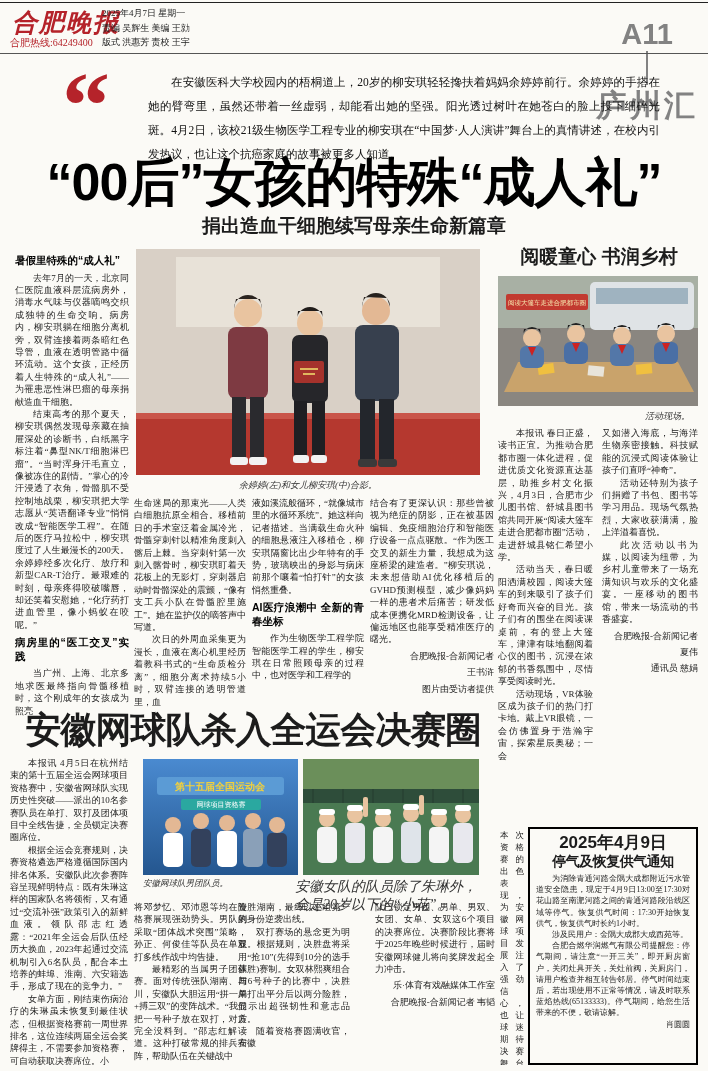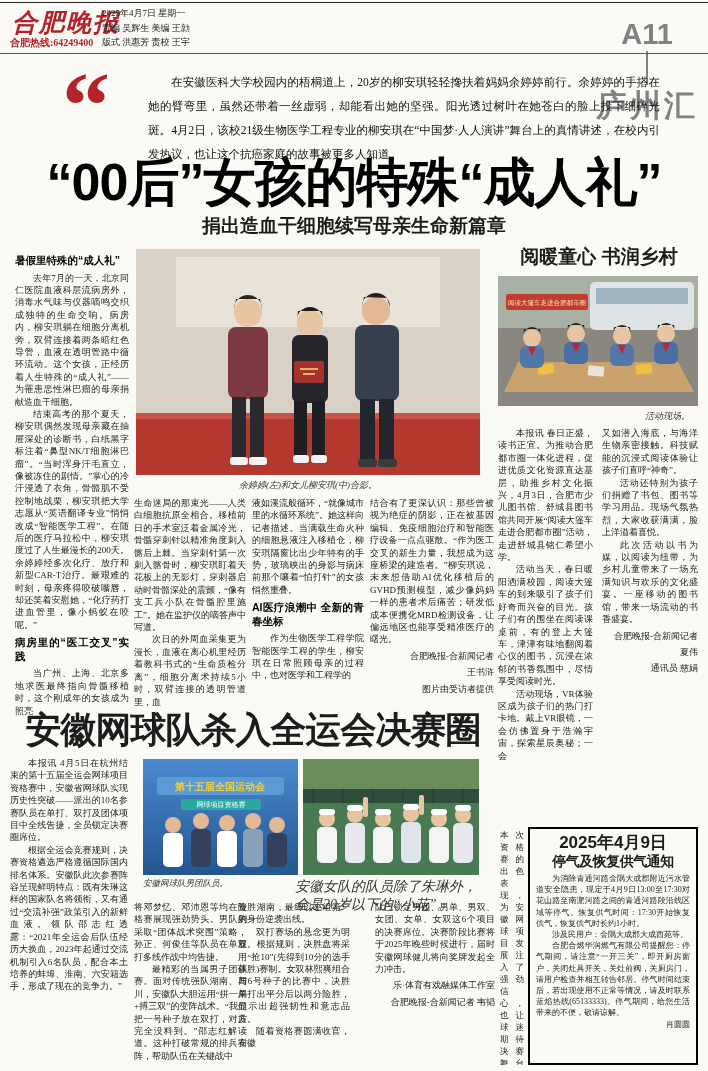--- a/index.html
+++ b/index.html
@@ -4,21 +4,21 @@
 <style>
   html,body{margin:0;padding:0;}
   #page{position:relative;width:708px;height:1071px;background:#fbfaf6;overflow:hidden;
         font-family:"Liberation Serif",serif;color:#1c1c1c;}
   .abs{position:absolute;}
   
   .toprule{left:0;top:2px;width:708px;border-top:1.5px solid #222;}
   .headrule{left:0;top:53px;width:708px;border-top:1px solid #555;}
   .logo{left:12px;top:6px;font-size:25px;font-weight:bold;font-style:italic;color:#b5232a;
         letter-spacing:2px;font-family:"Liberation Serif",serif;}
-  .hotline{left:10px;top:36px;font-size:10px;font-weight:bold;color:#b5232a;}
+  .hotline{left:10px;top:36px;font-size:10px;font-weight:normal;color:#b5232a;}
   .pubinfo{left:102px;top:6px;font-size:9px;line-height:14.5px;color:#222;}
   .pagelabel{right:10px;top:18px;display:flex;align-items:center;flex-direction:column;}
   .pageno{font-size:29px;font-weight:900;color:#828282;font-family:"Liberation Sans",sans-serif;}
   .pagediv{width:2px;height:34px;background:#828282;}
   .pagesec{font-size:31px;font-weight:900;color:#828282;letter-spacing:3px;
            font-family:"Liberation Sans",sans-serif;}
   
   .quotemark{left:62px;top:58px;font-size:96px;line-height:1;color:#b5232a;font-weight:bold;
              font-family:"Liberation Serif",serif;}
   .leadtext{left:148px;top:70px;width:512px;font-size:11.5px;line-height:24px;
@@ -205,20 +205,21 @@
     <p>此次活动以书为媒，以阅读为纽带，为乡村儿童带来了一场充满知识与欢乐的文化盛宴。一座移动的图书馆，带来一场流动的书香盛宴。</p>
     <p class="byline">合肥晚报-合新闻记者</p>
     <p class="byline">夏伟</p>
     <p class="byline">通讯员 慈娟</p>
   </div>
 
   <div class="abs t-head">安徽网球队杀入全运会决赛圈</div>
   <div class="abs coltext t-col1">
     <p>本报讯 4月5日在杭州结束的第十五届全运会网球项目资格赛中，安徽省网球队实现历史性突破——派出的10名参赛队员在单打、双打及团体项目中全线告捷，全员锁定决赛圈席位。</p>
     <p>根据全运会竞赛规则，决赛资格遴选严格遵循国际国内排名体系。安徽队此次参赛阵容呈现鲜明特点：既有朱琳这样的国家队名将领衔，又有通过“交流补强”政策引入的新鲜血液。领队邵志红透露：“2021年全运会后队伍经历大换血，2023年起通过交流机制引入6名队员，配合本土培养的蚌埠、淮南、六安籍选手，形成了现在的竞争力。”</p>
+    <p>女单方面，刚结束伤病治疗的朱琳虽未恢复到最佳状态，但根据资格赛前一周世界排名，这位连续两届全运会奖牌得主，不需要参加资格赛，可自动获取决赛席位。小</p>
   </div>
 
   <div class="abs t-photoL">
     <svg width="155" height="116" viewBox="0 0 155 116">
       <rect width="155" height="116" fill="#2f6db5"></rect>
       <rect width="155" height="116" fill="url(#gb)"></rect>
       <defs>
           <linearGradient id="gb" x1="0" y1="0" x2="0" y2="1">
             <stop offset="0" stop-color="#4a8ad0"></stop>
             <stop offset="1" stop-color="#24568f"></stop>

